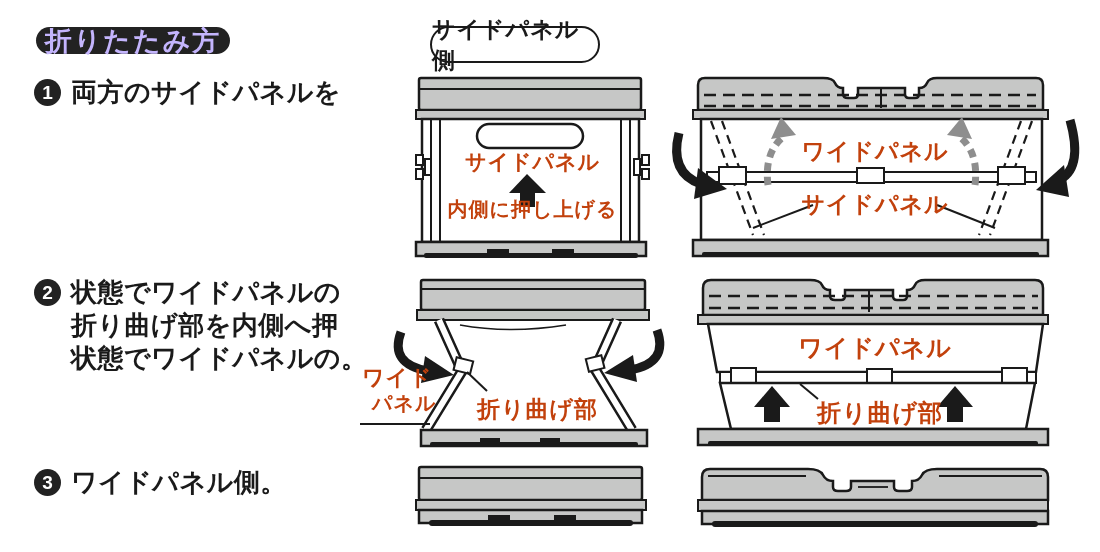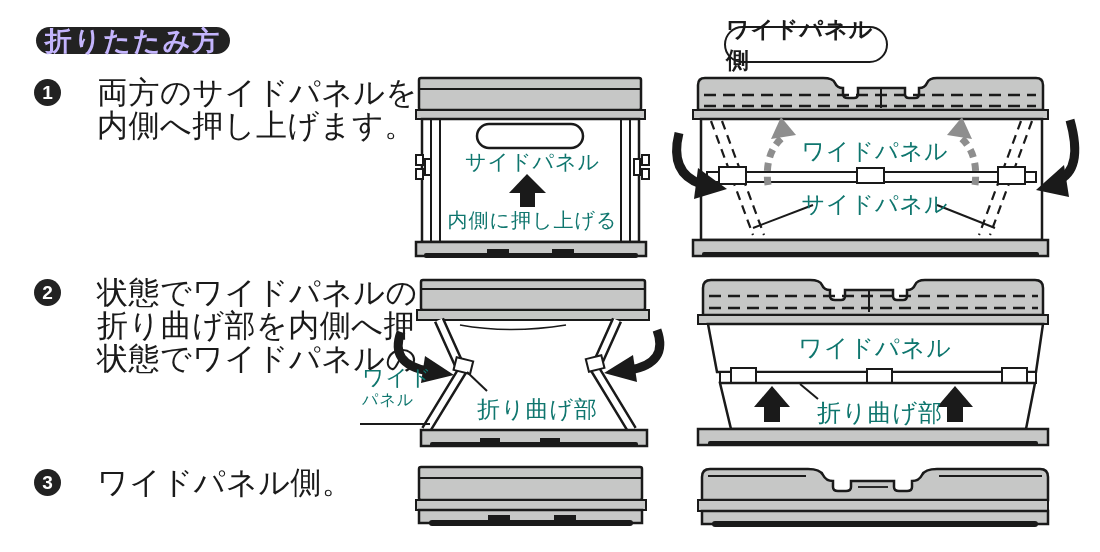--- a/index.html
+++ b/index.html
@@ -17,64 +17,63 @@
     font-size:23px;font-weight:700;letter-spacing:1px;background:#fff;
     display:flex;align-items:center;justify-content:center;box-sizing:border-box;
   }
   .col-pill.side{left:430px;top:26px;width:170px;}
   .col-pill.wide{left:724px;top:26px;width:164px;}
   .step{position:absolute;display:flex;align-items:flex-start;gap:10px;}
   .step-num{
     flex:0 0 auto;width:27px;height:27px;border-radius:50%;background:#222;color:#fff;
     font-weight:700;font-size:19px;display:flex;align-items:center;justify-content:center;margin-top:3px;
   }
-  .step-lines{font-size:31px;font-weight:400;line-height:33px;letter-spacing:0.5px;margin-left:26px;}
+  .step-lines{font-size:26px;font-weight:700;line-height:33px;letter-spacing:0.5px;}
   .step.s1{left:34px;top:76px;}
   .step.s2{left:34px;top:276px;}
   .step.s3{left:34px;top:466px;}
   .diagram{position:absolute;}
   .diagram svg{position:absolute;left:0;top:0;overflow:visible;}
-  .dlabel{position:absolute;font-weight:400;color:#0f766e;white-space:nowrap;letter-spacing:1px;}
+  .dlabel{position:absolute;font-weight:700;color:#c2410c;white-space:nowrap;letter-spacing:1px;}
   .tc{text-align:center;}
 </style>
 </head>
 <body>
 
 <div class="canvas">
 
   <div class="header-pill">
     <span>折りたたみ方</span>
   </div>
 
   <div class="step s1">
     <span class="step-num">1</span>
     <div class="step-lines">
       <div>両方のサイドパネルを</div>
-      <div>内側へ押し上げます。</div>
     </div>
   </div>
 
   <div class="step s2">
     <span class="step-num">2</span>
     <div class="step-lines">
       <div>状態でワイドパネルの</div>
       <div>折り曲げ部を内側へ押</div>
       <div>状態でワイドパネルの。</div>
     </div>
   </div>
 
   <div class="step s3">
     <span class="step-num">3</span>
     <div class="step-lines">
       <div>ワイドパネル側。</div>
     </div>
   </div>
 
-  <div class="col-pill wide">
-    <span>ワイドパネル側</span>
+  <div class="col-pill side">
+    <span>サイドパネル側</span>
   </div>
 
   <div class="diagram" style="left:415px;top:75px;width:235px;height:185px;">
     <svg width="235" height="185" viewBox="0 0 235 185">
       <rect x="4" y="3" width="222" height="32" rx="2" fill="#c6c7c6" stroke="#1a1a1a" stroke-width="2.5"></rect>
       <line x1="4" y1="14" x2="226" y2="14" stroke="#1a1a1a" stroke-width="2"></line>
       <rect x="1" y="35" width="229" height="9" fill="#c6c7c6" stroke="#1a1a1a" stroke-width="2"></rect>
       <rect x="7" y="44" width="217" height="123" fill="#ffffff" stroke="#1a1a1a" stroke-width="2.5"></rect>
       <line x1="16" y1="44" x2="16" y2="167" stroke="#1a1a1a" stroke-width="2"></line>
       <line x1="25" y1="44" x2="25" y2="167" stroke="#1a1a1a" stroke-width="2"></line>
@@ -90,21 +89,21 @@
       <g>
         <polygon points="94,118 131,118 112,99" fill="#1a1a1a"></polygon>
         <rect x="105" y="117" width="15" height="15" fill="#1a1a1a"></rect>
       </g>
       <rect x="1" y="167" width="230" height="14" fill="#c6c7c6" stroke="#1a1a1a" stroke-width="2.5"></rect>
       <rect x="9" y="178" width="214" height="5" rx="2" fill="#1a1a1a"></rect>
       <rect x="72" y="174" width="22" height="6" fill="#1a1a1a"></rect>
       <rect x="137" y="174" width="22" height="6" fill="#1a1a1a"></rect>
     </svg>
     <div class="dlabel tc" style="left:0;width:235px;top:73px;font-size:21px;">サイドパネル</div>
-    <div class="dlabel tc" style="left:0;width:235px;top:132px;font-size:20px;">内側に押し上げる</div>
+    <div class="dlabel tc" style="left:0;width:235px;top:121px;font-size:20px;">内側に押し上げる</div>
   </div>
 
   <div class="diagram" style="left:665px;top:75px;width:420px;height:185px;">
     <svg width="420" height="185" viewBox="0 0 420 185">
       <path d="M33,35 V10 Q33,3 40,3 H158 Q168,3 170,8 Q172,13 178,13 V19 Q178,23 183,23 H189 Q193,23 193,19 V13 H240 V19 Q240,23 244,23 H250 Q254,23 254,19 V13 Q260,13 262,8 Q264,3 272,3 H371 Q378,3 378,10 V35 Z" fill="#c6c7c6" stroke="#1a1a1a" stroke-width="2.5"></path>
       <line x1="216" y1="13" x2="216" y2="33" stroke="#1a1a1a" stroke-width="2"></line>
       <line x1="39" y1="20" x2="371" y2="20" stroke="#1a1a1a" stroke-width="2.5" stroke-dasharray="12 7"></line>
       <line x1="39" y1="31" x2="371" y2="31" stroke="#1a1a1a" stroke-width="2.5" stroke-dasharray="12 7"></line>
       <rect x="28" y="35" width="355" height="9" fill="#c6c7c6" stroke="#1a1a1a" stroke-width="2"></rect>
       <rect x="36" y="44" width="341" height="121" fill="#ffffff" stroke="#1a1a1a" stroke-width="2.5"></rect>
@@ -170,21 +169,21 @@
         <polygon points="273,77 244,95 277,104" fill="#1a1a1a"></polygon>
       </g>
       <line x1="127" y1="113" x2="107" y2="94" stroke="#1a1a1a" stroke-width="2"></line>
       <line x1="0" y1="146" x2="70" y2="146" stroke="#1a1a1a" stroke-width="2"></line>
       <rect x="61" y="152" width="226" height="16" fill="#c6c7c6" stroke="#1a1a1a" stroke-width="2.5"></rect>
       <rect x="70" y="164" width="208" height="5" rx="2" fill="#1a1a1a"></rect>
       <rect x="120" y="160" width="20" height="5" fill="#1a1a1a"></rect>
       <rect x="180" y="160" width="20" height="5" fill="#1a1a1a"></rect>
     </svg>
     <div class="dlabel" style="left:2px;top:85px;font-size:22px;">ワイド</div>
-    <div class="dlabel" style="left:2px;top:112px;font-size:16px;">パネル</div>
+    <div class="dlabel" style="left:12px;top:112px;font-size:20px;">パネル</div>
     <div class="dlabel tc" style="left:100px;width:155px;top:116px;font-size:23px;">折り曲げ部</div>
   </div>
 
   <div class="diagram" style="left:690px;top:278px;width:400px;height:180px;">
     <svg width="400" height="180" viewBox="0 0 400 180">
       <path d="M13,37 V10 Q13,2 21,2 H120 Q130,2 132,7 Q134,12 140,12 V18 Q140,22 145,22 H151 Q155,22 155,18 V12 H203 V18 Q203,22 207,22 H213 Q217,22 217,18 V12 Q223,12 225,7 Q227,2 235,2 H345 Q353,2 353,10 V37 Z" fill="#c6c7c6" stroke="#1a1a1a" stroke-width="2.5"></path>
       <line x1="179" y1="12" x2="179" y2="34" stroke="#1a1a1a" stroke-width="2"></line>
       <line x1="19" y1="18" x2="348" y2="18" stroke="#1a1a1a" stroke-width="2.5" stroke-dasharray="12 7"></line>
       <line x1="19" y1="30" x2="348" y2="30" stroke="#1a1a1a" stroke-width="2.5" stroke-dasharray="12 7"></line>
       <rect x="8" y="37" width="350" height="9" fill="#c6c7c6" stroke="#1a1a1a" stroke-width="2"></rect>

